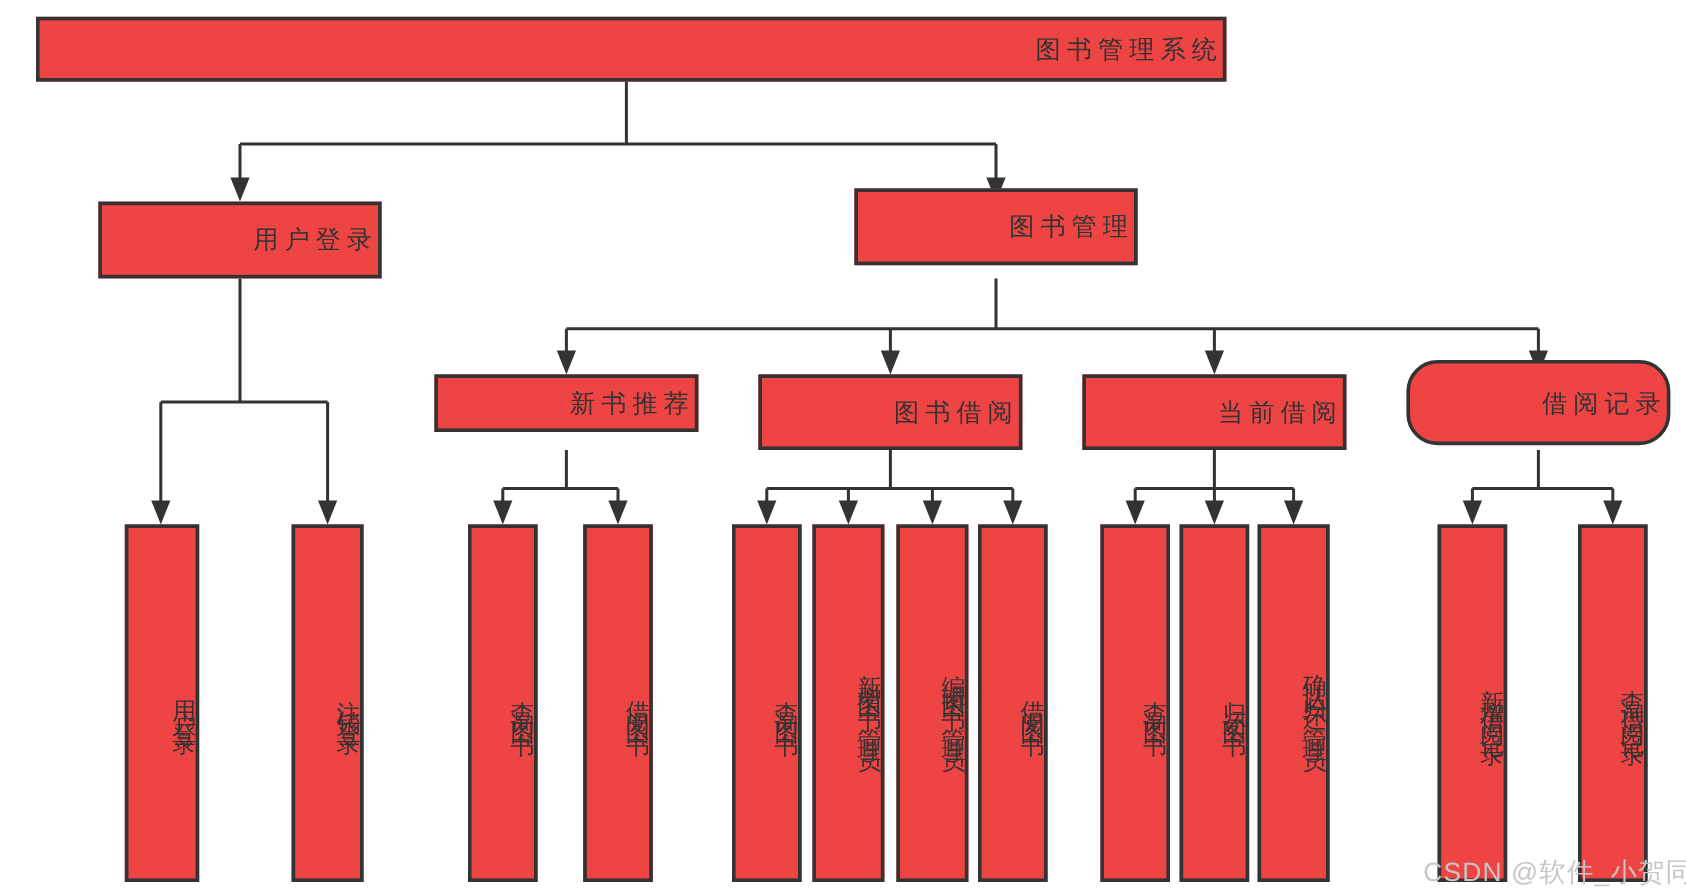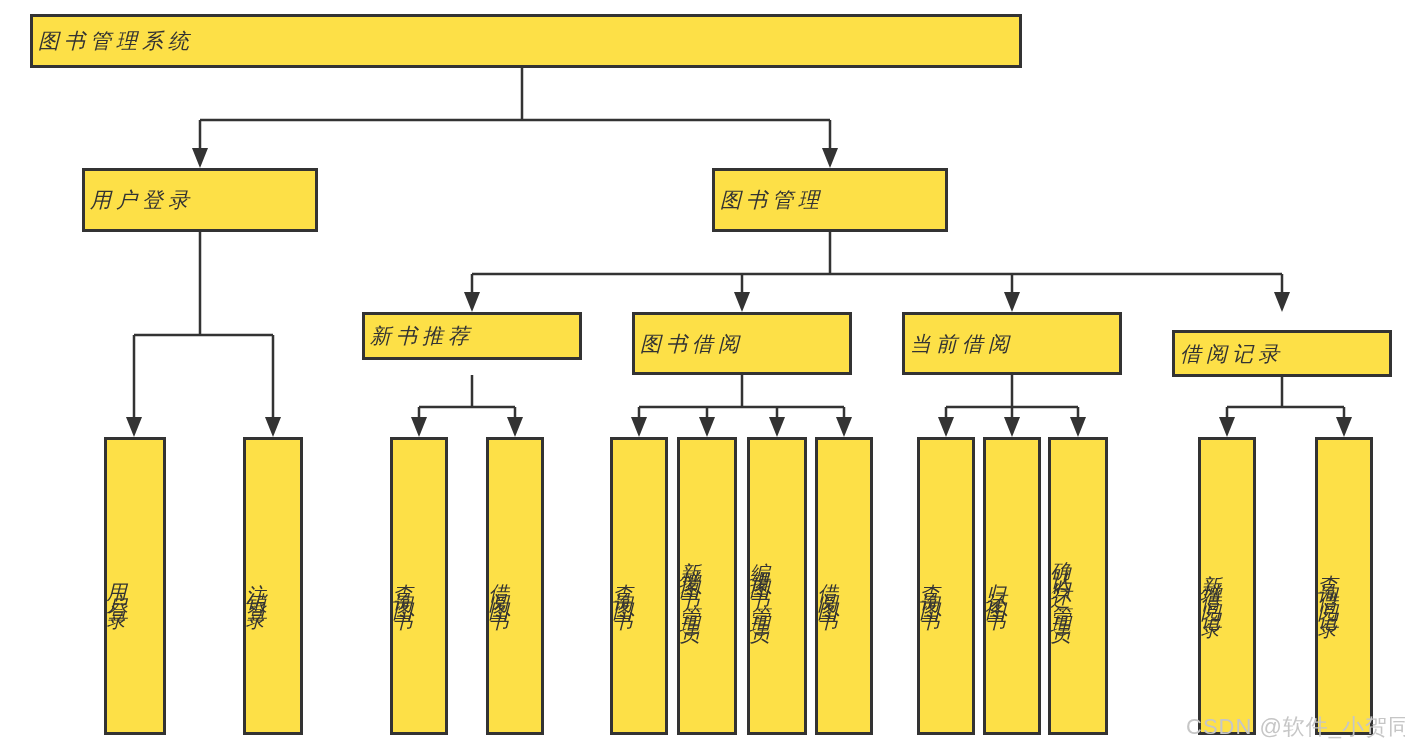--- a/index.html
+++ b/index.html
@@ -9,22 +9,22 @@
     background:#ffffff;
     font-family:"Liberation Sans","DejaVu Sans",sans-serif;
     color:#333333;
     overflow:hidden;
   }
   #wires{position:absolute;left:0;top:0;width:1405px;height:747px;}
   .node{
     position:absolute;
     box-sizing:border-box;
     border:3px solid #333333;
-    background:#fde047;
-    display:flex;align-items:center;justify-content:flex-start;font-style:italic;
+    background:#ef4444;
+    display:flex;align-items:center;justify-content:flex-end;
   }
   .h-label{
     font-size:21px;
     letter-spacing:5px;
     text-indent:5px;
     white-space:nowrap;
     color:#333333;
   }
   .leaf{
     top:437px;height:298px;width:60px;
@@ -91,34 +91,34 @@
     </g>
   </svg>
 
   <div class="node" style="left:30px;top:14px;width:992px;height:54px;">
     <span class="h-label">图书管理系统</span>
   </div>
 
   <div class="node" style="left:82px;top:168px;width:236px;height:64px;">
     <span class="h-label">用户登录</span>
   </div>
-  <div class="node" style="left:712px;top:168px;width:236px;height:64px;">
+  <div class="node" style="left:712px;top:157px;width:236px;height:64px;">
     <span class="h-label">图书管理</span>
   </div>
 
   <div class="node" style="left:362px;top:312px;width:220px;height:48px;">
     <span class="h-label">新书推荐</span>
   </div>
   <div class="node" style="left:632px;top:312px;width:220px;height:63px;">
     <span class="h-label">图书借阅</span>
   </div>
   <div class="node" style="left:902px;top:312px;width:220px;height:63px;">
     <span class="h-label">当前借阅</span>
   </div>
-  <div class="node" style="left:1172px;top:330px;width:220px;height:47px;">
+  <div class="node" style="left:1172px;top:300px;width:220px;height:71px;border-radius:26px;">
     <span class="h-label">借阅记录</span>
   </div>
 
   <div class="node leaf" style="left:104px;width:62px;">
     <span class="v-label">用户登录</span>
   </div>
   <div class="node leaf" style="left:243px;width:60px;">
     <span class="v-label">注销登录</span>
   </div>
 

